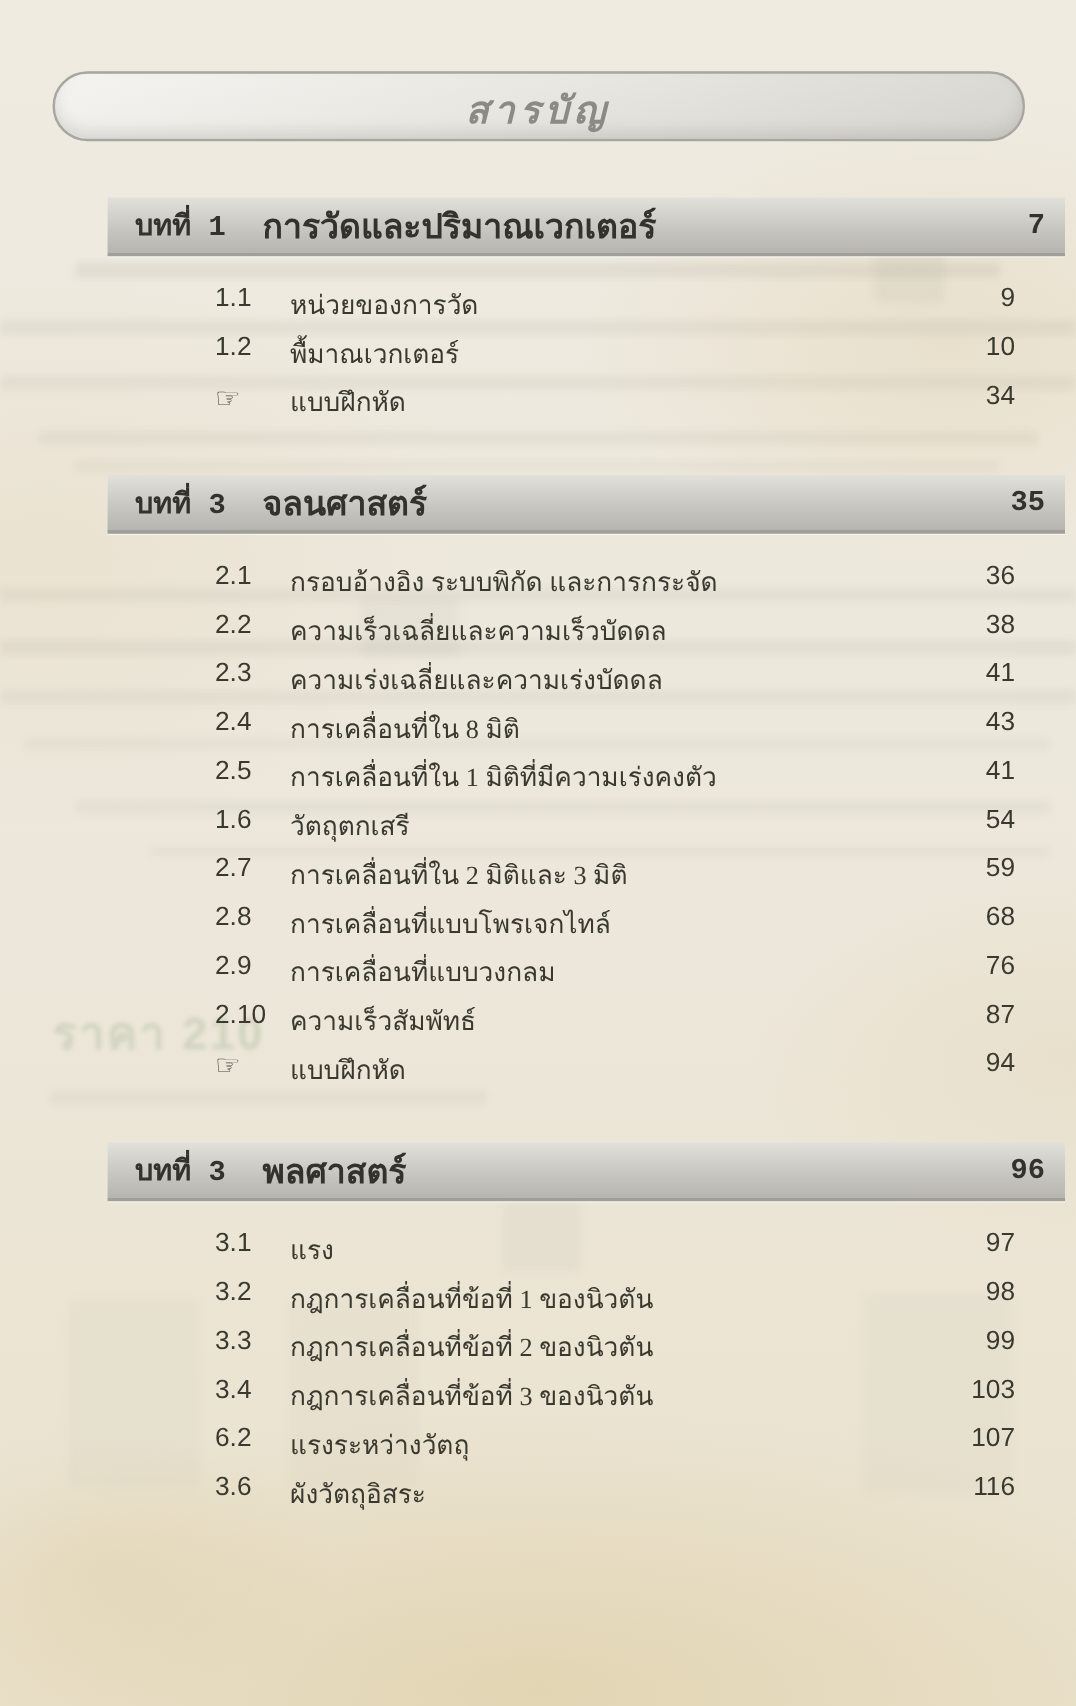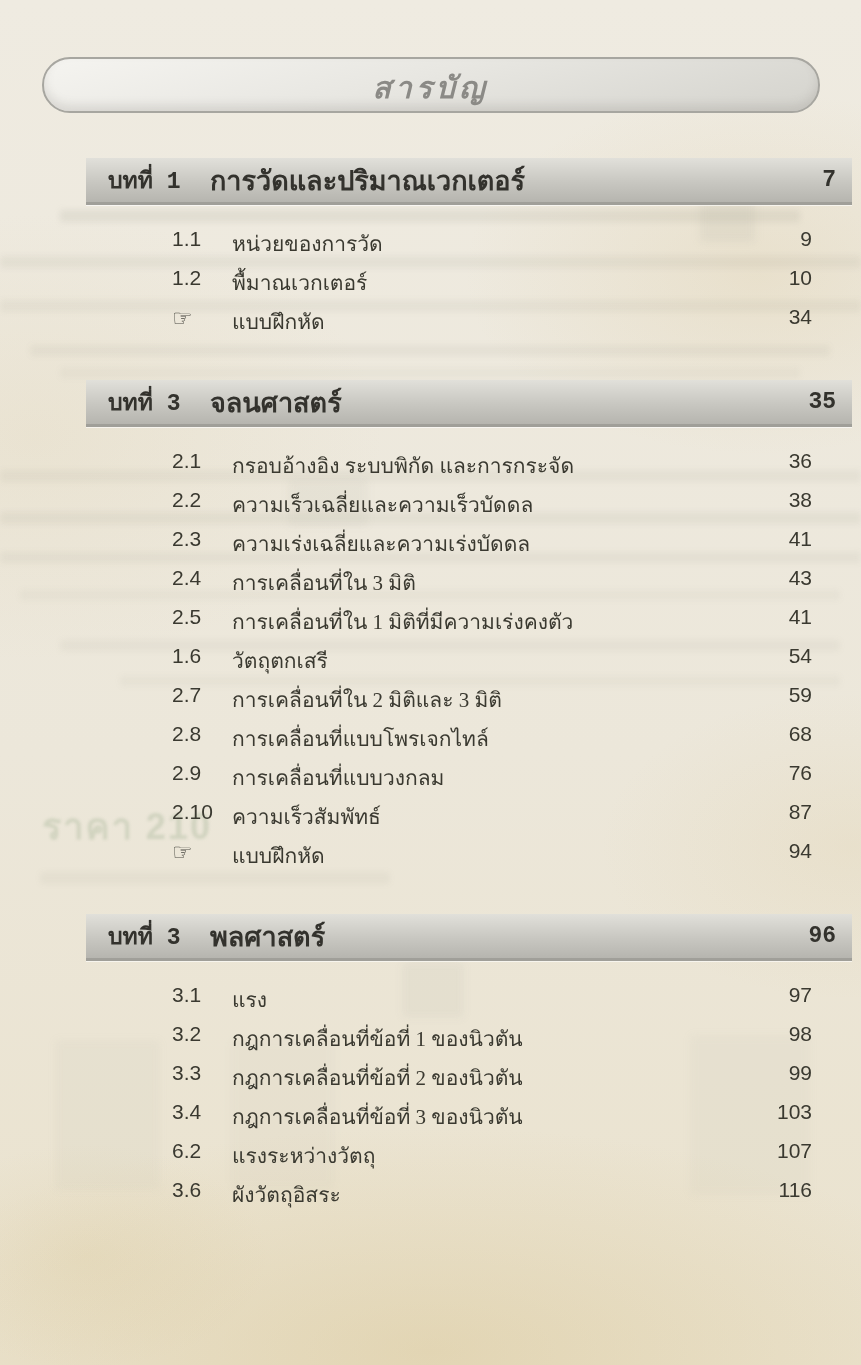--- a/index.html
+++ b/index.html
@@ -142,21 +142,21 @@
   </div>
 
   <div class="item-row">
     <span class="item-num">2.3</span>
     <span class="item-title">ความเร่งเฉลี่ยและความเร่งบัดดล</span>
     <span class="item-page">41</span>
   </div>
 
   <div class="item-row">
     <span class="item-num">2.4</span>
-    <span class="item-title">การเคลื่อนที่ใน 3 มิติ</span>
+    <span class="item-title">การเคลื่อนที่ใน 8 มิติ</span>
     <span class="item-page">43</span>
   </div>
 
   <div class="item-row">
     <span class="item-num">2.5</span>
     <span class="item-title">การเคลื่อนที่ใน 1 มิติที่มีความเร่งคงตัว</span>
     <span class="item-page">41</span>
   </div>
 
   <div class="item-row">

